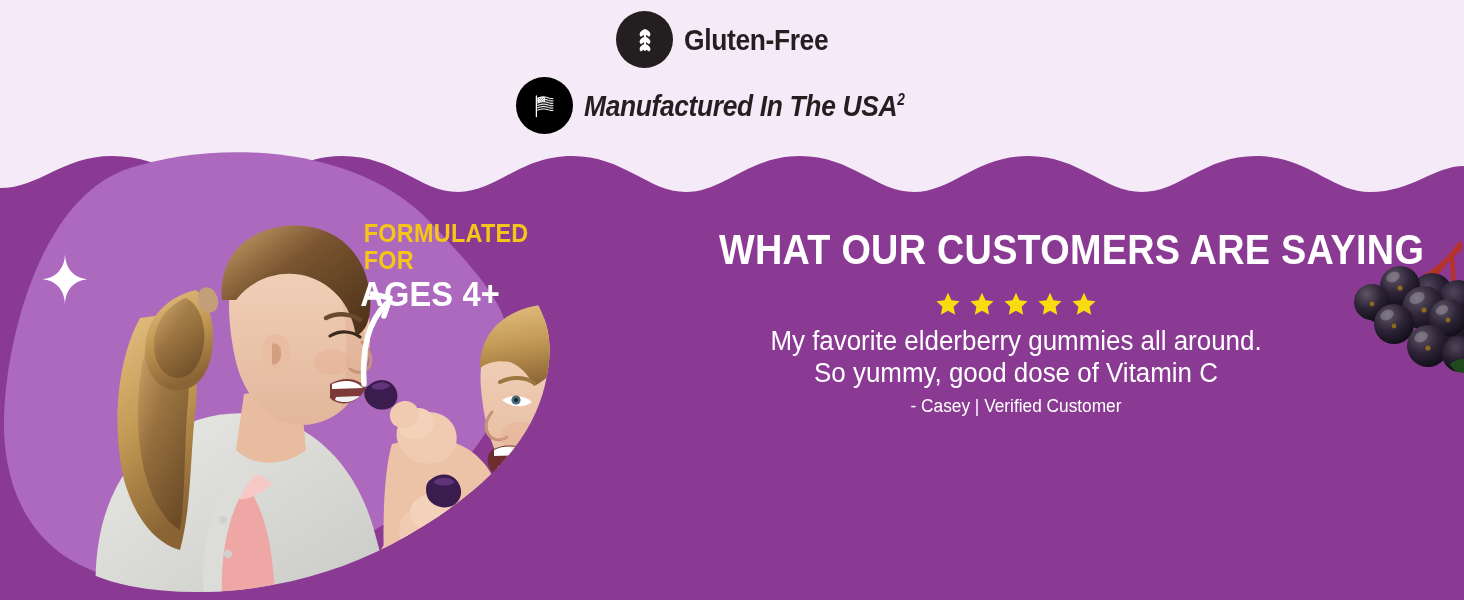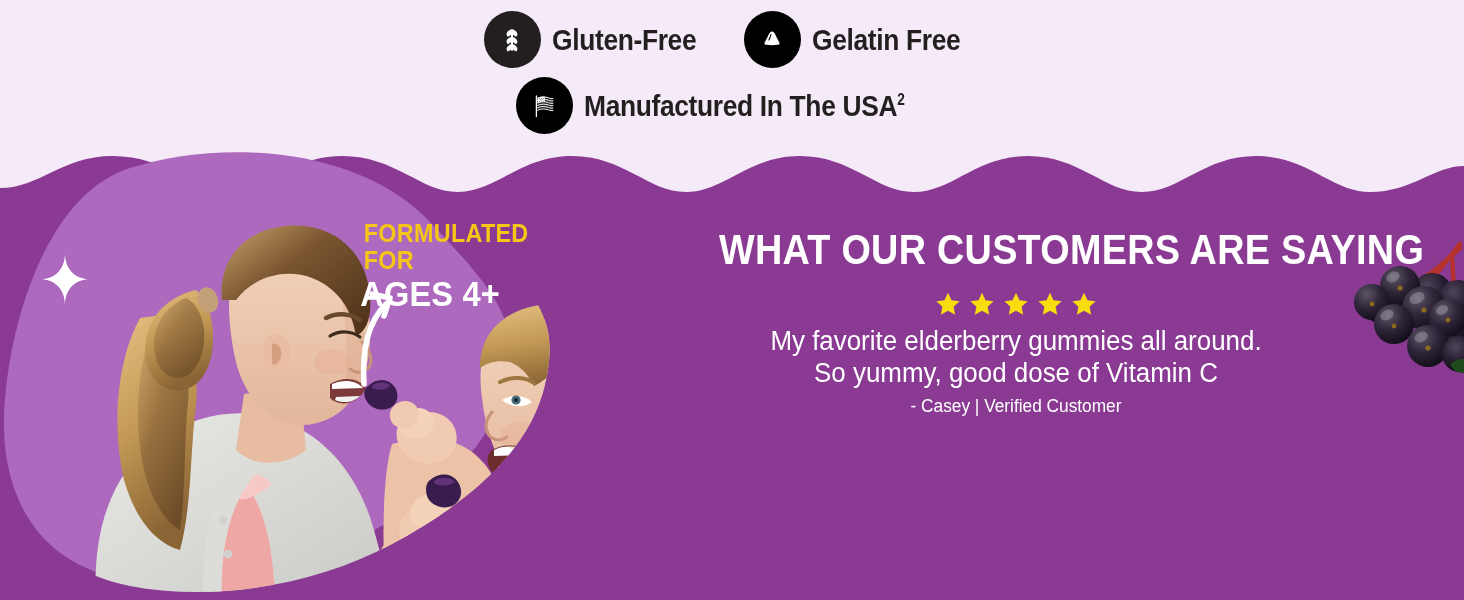--- a/index.html
+++ b/index.html
@@ -26,21 +26,21 @@
     background:#F5EAF7;
     z-index:5;
   }
   .badge-row {
     display:flex;
     justify-content:center;
     align-items:center;
     width:100%;
   }
   .badge-row.row-1 { padding-top:11px; gap:28px; }
-  .badge-row.row-2 { padding-top:9px; }
+  .badge-row.row-2 { padding-top:9px;font-style:italic; }
   .badge {
     display:flex;
     align-items:center;
     gap:11px;
   }
   .badge-circle {
     width:57px; height:57px;
     border-radius:50%;
     background:#231F20;
     display:flex;
@@ -222,29 +222,20 @@
               <path d="M17 13.4c-3.4 1.2-5.4 3-5.4 5.2 0 1.1.5 2 1.3 2.6l4.1-2.6 4.1 2.6c.8-.6 1.3-1.5 1.3-2.6 0-2.2-2-4-5.4-5.2z"></path>
               <path d="M17 20.8c-3.4 1.2-5.4 3-5.4 5.2 0 1.1.5 2 1.3 2.6l4.1-2.6 4.1 2.6c.8-.6 1.3-1.5 1.3-2.6 0-2.2-2-4-5.4-5.2z"></path>
             </g>
           </svg>
         </span>
         <span class="badge-label">Gluten-Free</span>
       </div>
 
 
 
-      <div class="badge">
-        <span class="badge-circle pure-black">
-          <svg width="34" height="34" viewBox="0 0 34 34">
-            <path d="M17 8.4c-1.6 0-2.6 1.4-3.3 3.2-1.0 2.6-2.4 5.2-3.8 7.4-.9 1.4-.5 2.6 1.1 2.8 2.1.3 4.1.4 6 .4s3.9-.1 6-.4c1.6-.2 2.0-1.4 1.1-2.8-1.4-2.2-2.8-4.8-3.8-7.4-.7-1.8-1.7-3.2-3.3-3.2z" fill="#FFFFFF"></path>
-            <path d="M15.9 11.6c-.5 1.8-1.2 3.8-2.0 5.5" stroke="#000000" stroke-width="1.1" fill="none" stroke-linecap="round"></path>
-          </svg>
-        </span>
-        <span class="badge-label">Gelatin Free</span>
-      </div>
 
     </div>
 
     <div class="badge-row row-2">
       <div class="badge">
         <span class="badge-circle pure-black">
           <svg width="34" height="34" viewBox="0 0 34 34">
             <g fill="none" stroke="#FFFFFF" stroke-width="1.3">
               <line x1="9.4" y1="7" x2="9.4" y2="27.5" stroke-linecap="round"></line>
             </g>

